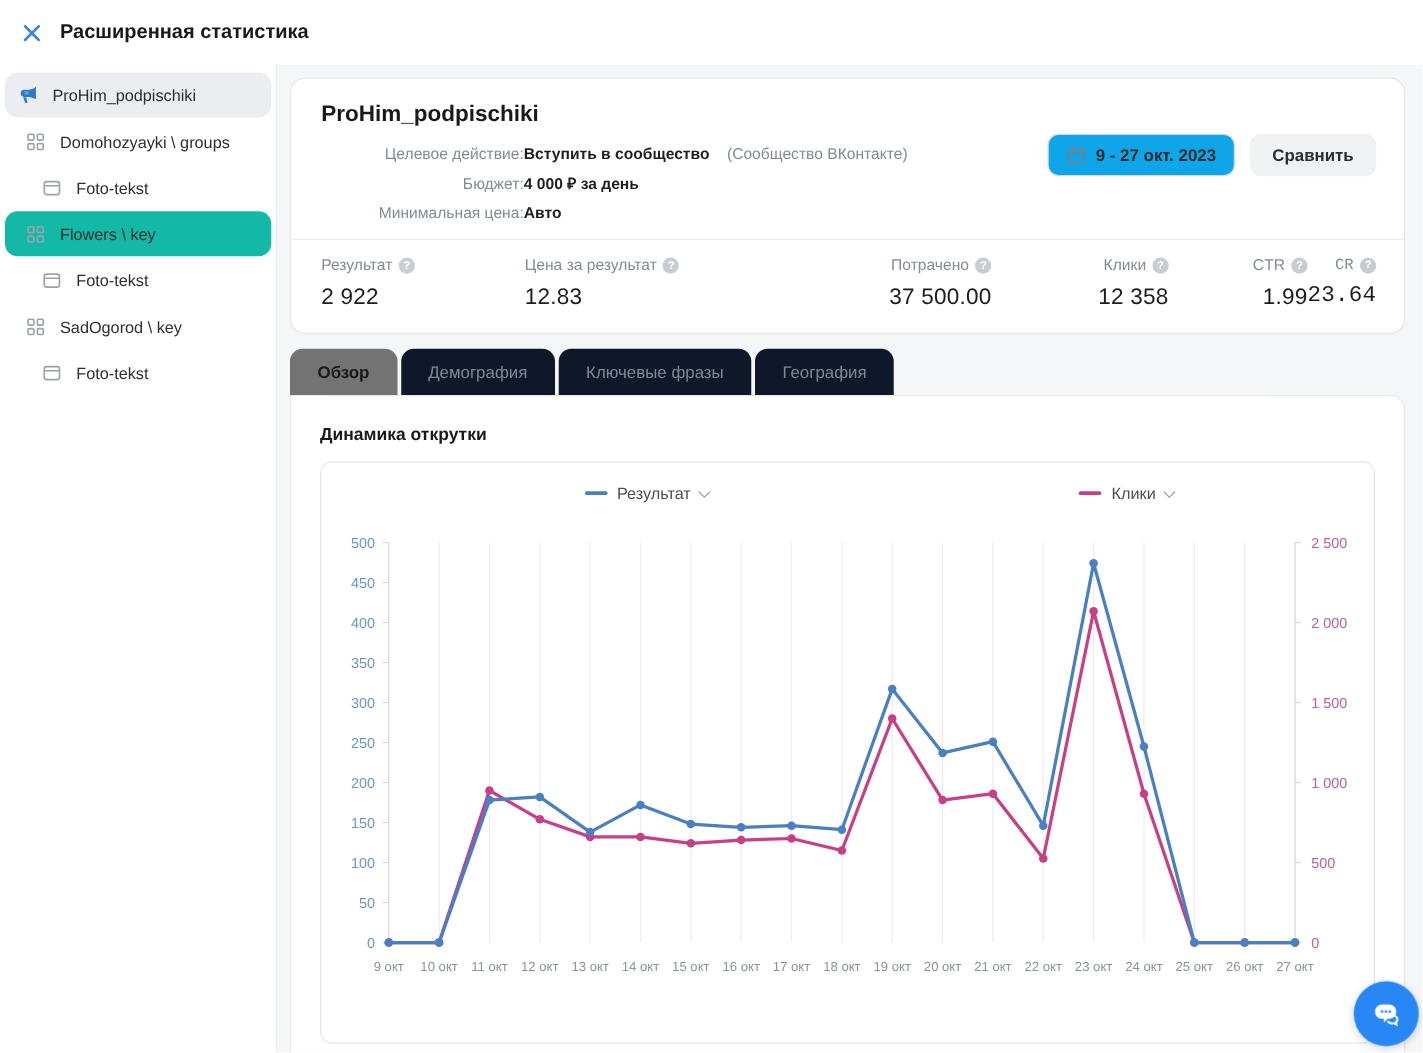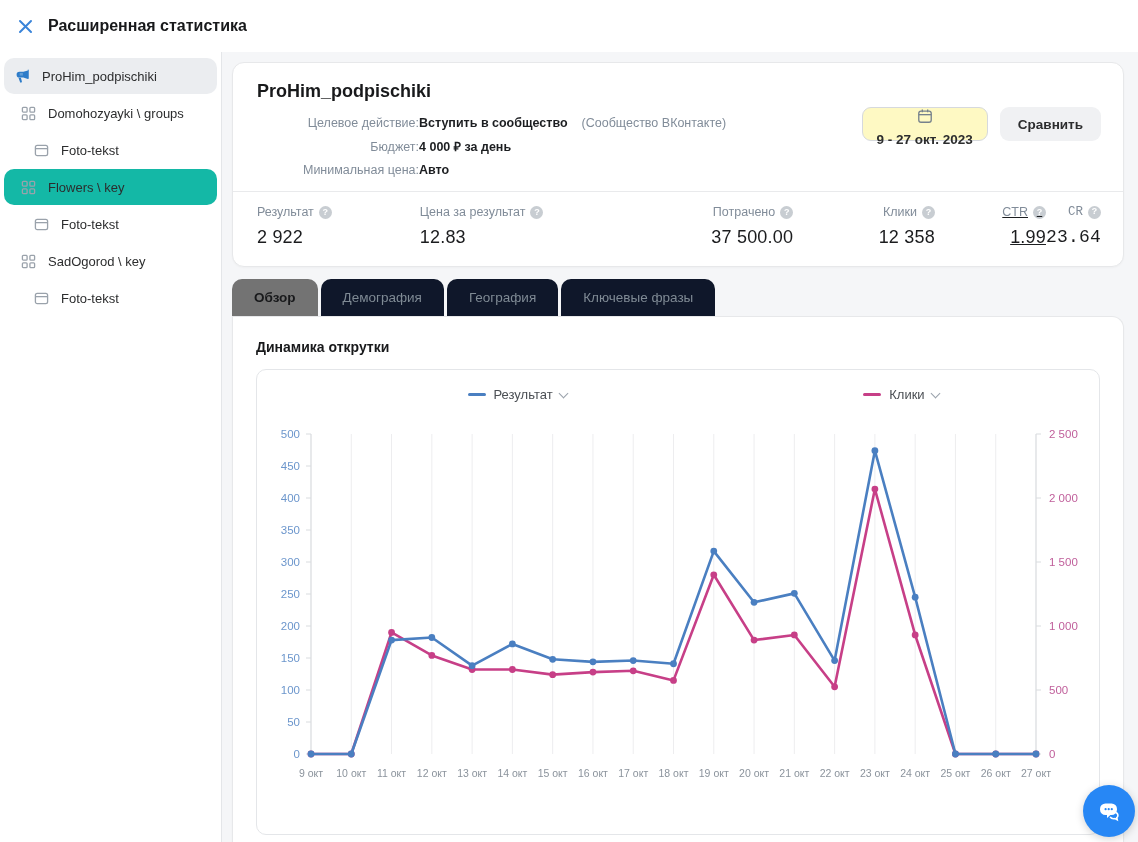--- a/index.html
+++ b/index.html
@@ -27,33 +27,33 @@
   
   .card { background:#fff; border:1px solid #e7e8ea; border-radius:12px; box-shadow:0 1px 2px rgba(0,0,0,0.03); }
   .card1 { padding:18px 22px 18px 24px; position:relative; }
   .camp-title { font-size:18px; font-weight:bold; color:#18191b; margin-bottom:14px; }
   .info-row { display:flex; font-size:12.5px; margin-bottom:8px; align-items:baseline; }
   .info-label { width:162px; color:#818c99; flex-shrink:0;text-align:right; }
   .info-value { color:#1c1e21; font-weight:bold; }
   .info-extra { color:#818c99; margin-left:14px; font-weight:normal; }
   .hdr-actions { position:absolute; top:44px; right:22px; display:flex; gap:12px; }
   .date-btn { display:flex; align-items:center; gap:8px; border:1px solid #d6d9dd; border-radius:9px;
-    background:#fef9c3; height:34px; padding:0 14px; font-size:13.5px; font-weight:bold; color:#2c2d2e; cursor:pointer;flex-direction:column; }
+    background:#0ea5e9; height:34px; padding:0 14px; font-size:13.5px; font-weight:bold; color:#2c2d2e; cursor:pointer; }
   .compare-btn { border:none; border-radius:9px; background:#f0f1f3; height:34px; padding:0 18px;
     font-size:13.5px; font-weight:bold; color:#2c2d2e; cursor:pointer; font-family:inherit; }
   .stats-divider { border-top:1px solid #e9eaec; margin:14px -22px 0 -24px; }
   .stats-row { display:flex; padding-top:13px; }
   .stat-col { display:flex; flex-direction:column; gap:8px; }
   .stat-col .s-label { font-size:12.5px; color:#818c99; display:flex; align-items:center; gap:5px; }
   .stat-col .s-value { font-size:18px; color:#1b1c1e; letter-spacing:0.2px; }
   .al-r { align-items:flex-end; } .al-r .s-label { justify-content:space-between; }
   .q-icon { width:13px; height:13px; border-radius:50%; background:#c8cdd2; color:#fff; font-size:9px;
     font-weight:bold; display:inline-flex; align-items:center; justify-content:center; }
   .c-res { width:170px; } .c-price { width:215px; } .c-spent { width:175px; }
-  .c-clicks { width:148px; } .c-ctr { width:116px;text-decoration:underline; } .c-cr { flex:1;font-family:Liberation Mono, monospace; }
+  .c-clicks { width:148px; } .c-ctr { width:116px; } .c-cr { flex:1;font-family:Liberation Mono, monospace; }
 
   
   .tabs-row { display:flex; margin-top:12px; gap:3px; }
   .tab { padding:11px 22px; font-size:13.5px; color:#7f8a94; background:#0f172a;
     border-radius:10px 10px 0 0; cursor:pointer; white-space:nowrap; }
   .tab.active { background:#737373; color:#18191b; font-weight:bold; }
 
   
   .card2 { border-radius:0 12px 0 0; border-bottom:none; padding:22px 23px; height:540px; }
   .chart-title { font-size:14px; font-weight:bold; color:#18191b; margin-bottom:14px; }
@@ -233,22 +233,22 @@
               <span class="q-icon">?</span>
             </span>
           <span class="s-value">23.64</span>
         </div>
       </div>
     </div>
 
     <div class="tabs-row">
       <div class="tab active">Обзор</div>
       <div class="tab">Демография</div>
+      <div class="tab">Ключевые фразы</div>
       <div class="tab">География</div>
-      <div class="tab">Ключевые фразы</div>
     </div>
 
     <div class="card card2">
       <div class="chart-title">Динамика открутки</div>
       <div class="chart-box">
         <div class="legend-row">
           <div class="legend-item" style="left:25%;">
             <span class="legend-dash" id="dash-0" style="background: rgb(74, 127, 193);"></span>
             <span class="legend-text">Результат</span>
             <span class="chev"></span>

